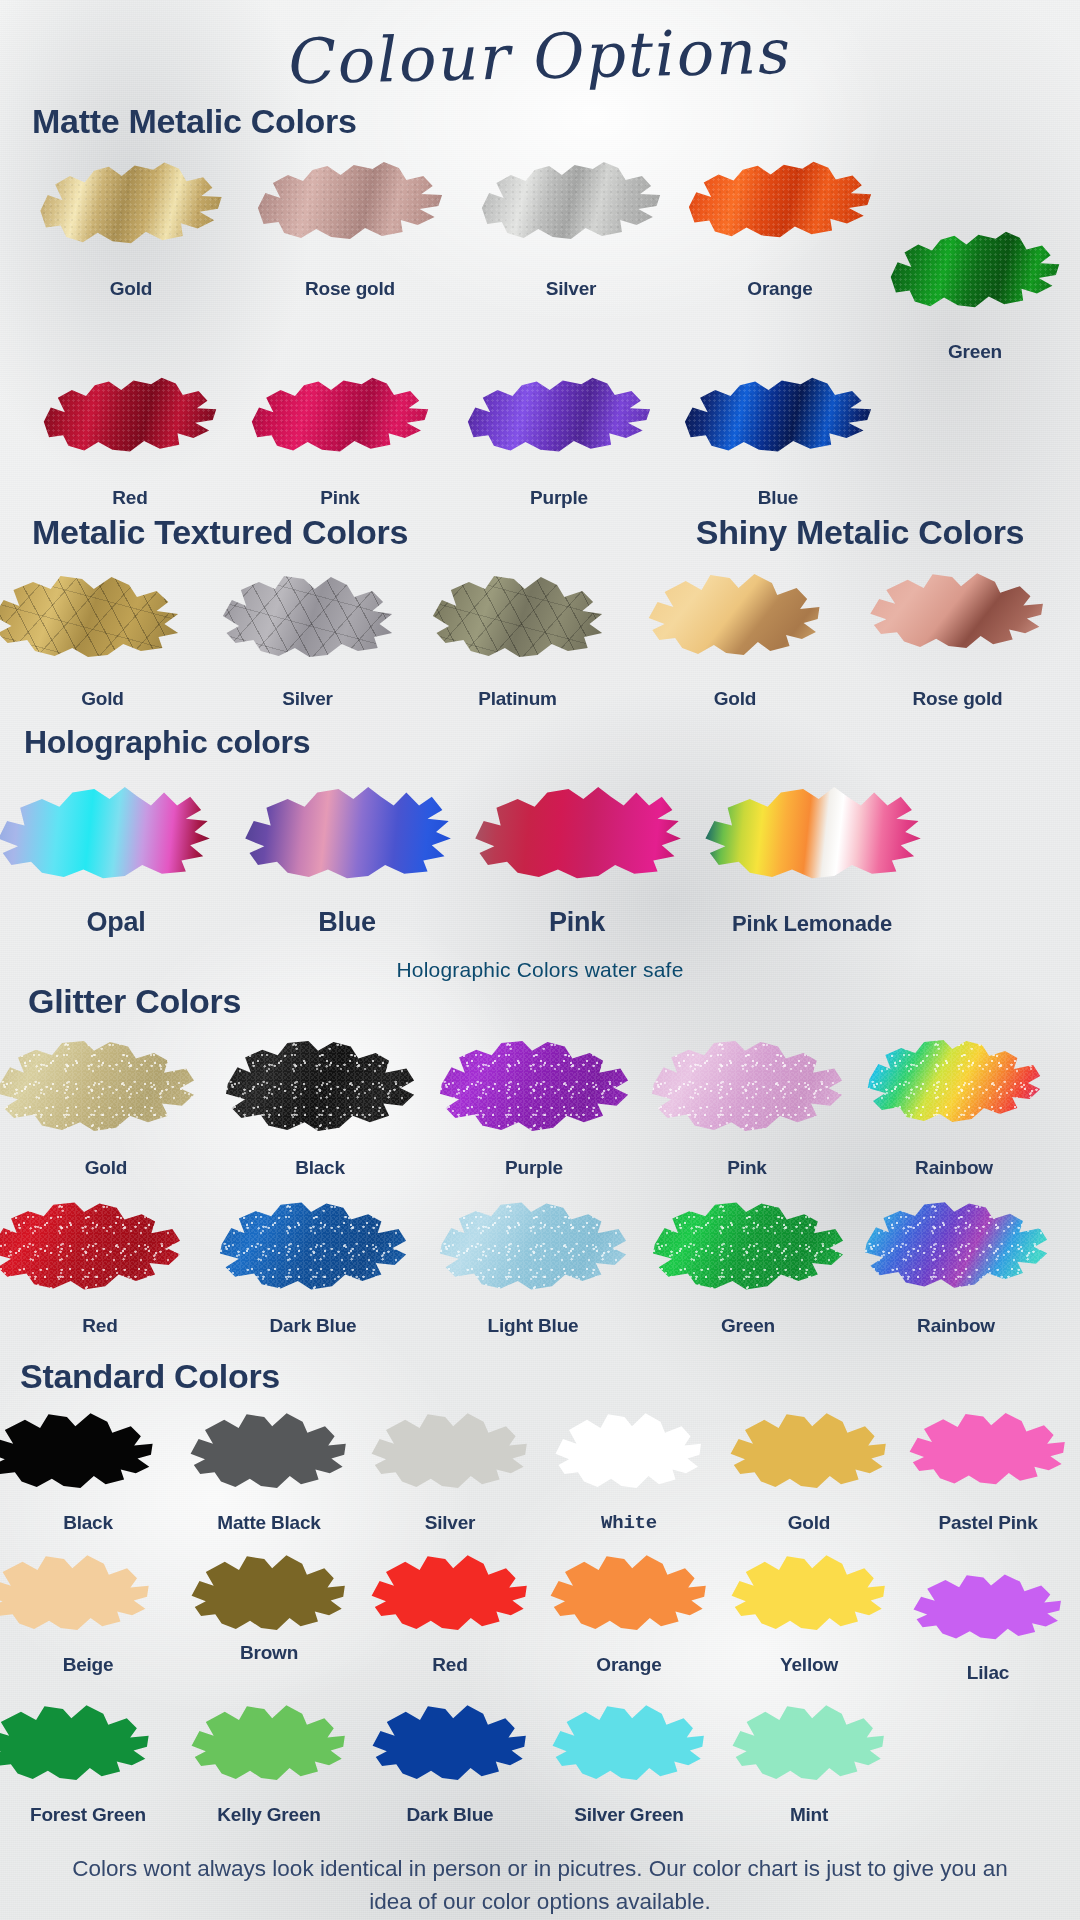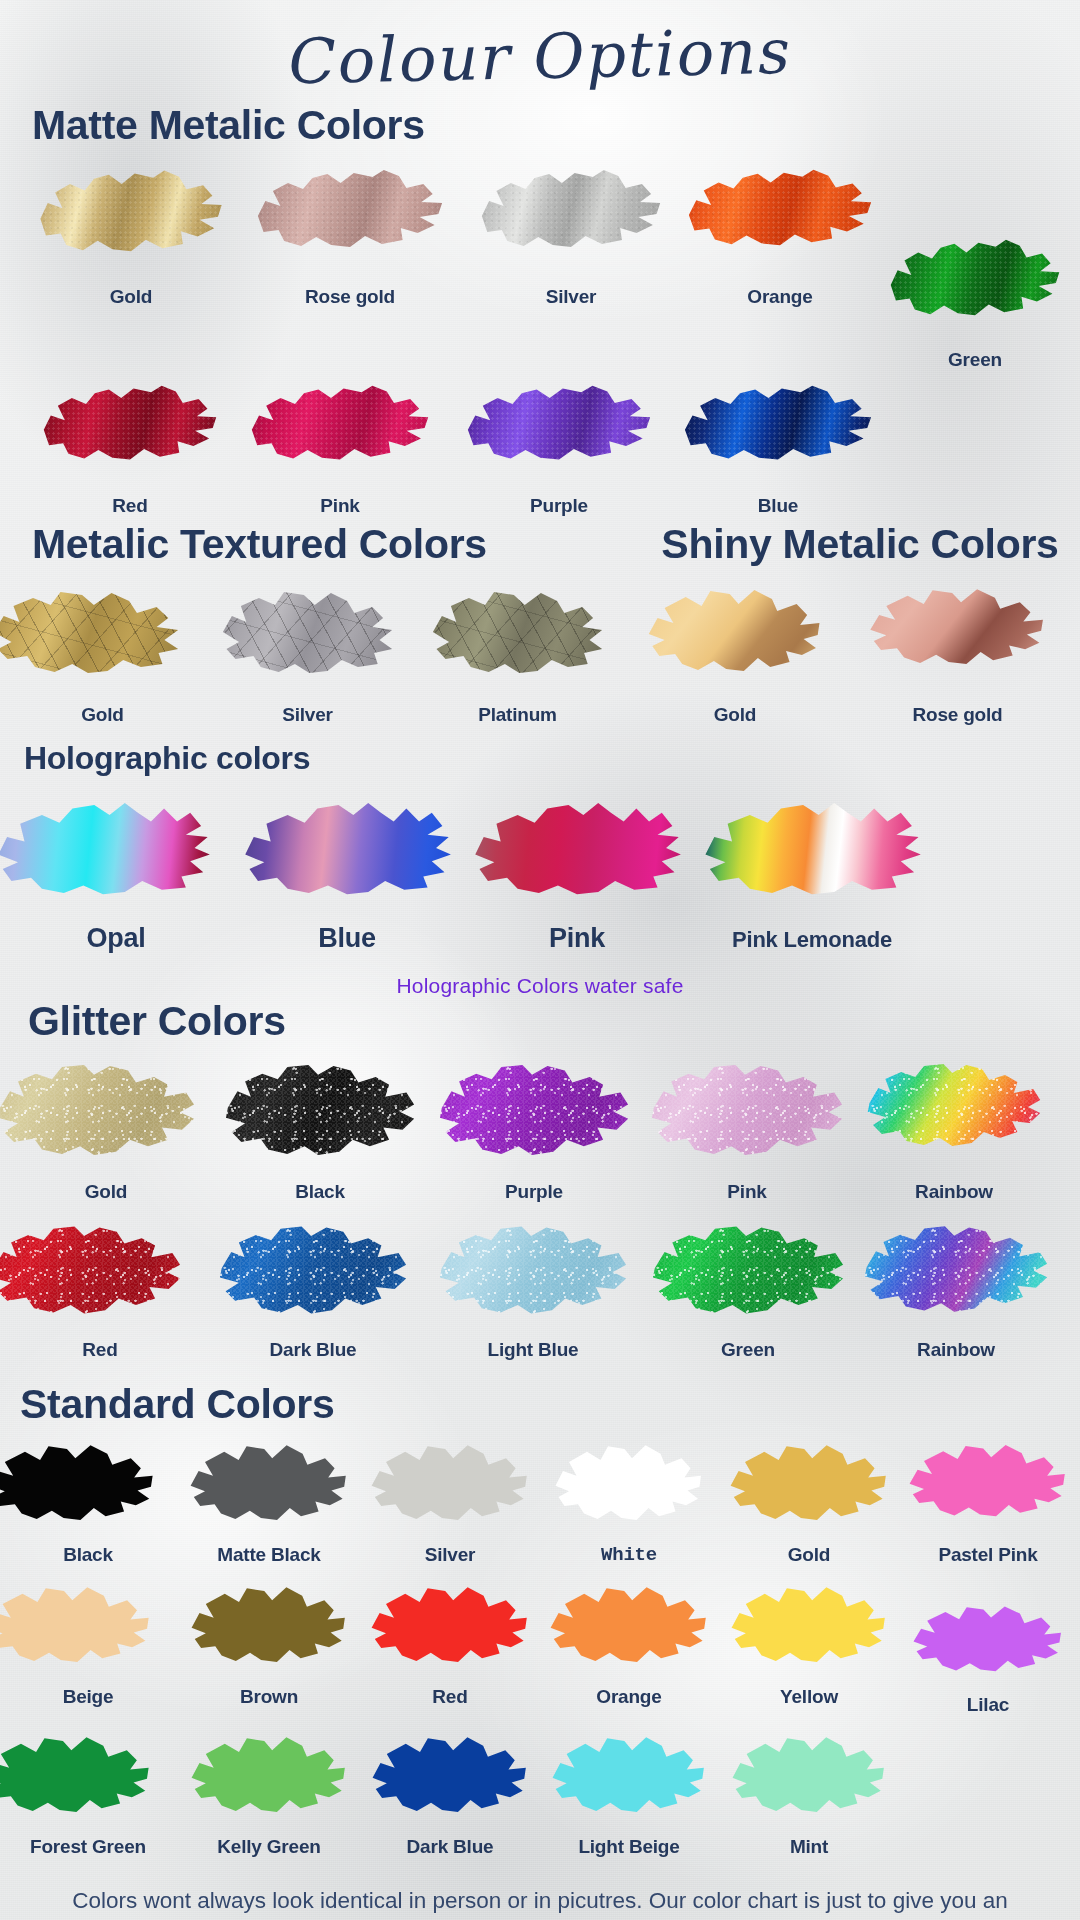--- a/index.html
+++ b/index.html
@@ -57,31 +57,31 @@
     letter-spacing: 2px;
     padding-top: 18px;
     height: 96px;
     line-height: 78px;
     transform: rotate(-1.2deg);
   }
 
   .section-title {
     font-family: "Liberation Sans", sans-serif;
     font-weight: bold;
-    font-size: 41px;
+    font-size: 34px;
     color: #24385c;
     letter-spacing: -0.3px;
     padding-left: 32px;
   }
   .section-title.centerish { padding-left: 0; text-align: center; }
 
   .note {
     text-align: center;
     font-size: 21px;
-    color: #6d28d9;
+    color: #0c4a6e;
     letter-spacing: .2px;
   }
 
   .footer {
     text-align: center;
     font-size: 22.5px;
     color: #34486d;
     line-height: 33px;
     padding: 0 70px;
   }
@@ -415,21 +415,21 @@
     </div>
   </div>
 
   <div class="row" style="margin-top:14px;padding-left:0px;">
     <div class="cell" style="width:176px;text-align:center;">
       <div class="swatch alt" style="width: 166px; height: 92px; margin-left: -14px; background: rgb(243, 206, 157);"></div>
       <div class="label" style="margin-top:14px;">Beige</div>
     </div>
     <div class="cell" style="width:186px;">
       <div class="swatch alt" style="width: 158px; height: 92px; background: rgb(122, 102, 38);"></div>
-      <div class="label" style="margin-top:14px;">Brown</div>
+      <div class="label" style="margin-top:2px;">Brown</div>
     </div>
     <div class="cell" style="width:176px;">
       <div class="swatch alt" style="width: 160px; height: 92px; background: rgb(243, 42, 36);"></div>
       <div class="label" style="margin-top:14px;">Red</div>
     </div>
     <div class="cell" style="width:182px;">
       <div class="swatch alt" style="width: 160px; height: 92px; background: rgb(247, 141, 63);"></div>
       <div class="label" style="margin-top:14px;">Orange</div>
     </div>
     <div class="cell" style="width:178px;">
@@ -450,21 +450,21 @@
     <div class="cell" style="width:186px;">
       <div class="swatch alt" style="width: 158px; height: 92px; background: rgb(105, 196, 92);"></div>
       <div class="label" style="margin-top:14px;">Kelly Green</div>
     </div>
     <div class="cell" style="width:176px;">
       <div class="swatch alt" style="width: 158px; height: 92px; background: rgb(9, 62, 158);"></div>
       <div class="label" style="margin-top:14px;">Dark Blue</div>
     </div>
     <div class="cell" style="width:182px;">
       <div class="swatch alt" style="width: 156px; height: 92px; background: rgb(95, 223, 232);"></div>
-      <div class="label" style="margin-top:14px;">Light Beige</div>
+      <div class="label" style="margin-top:14px;">Silver Green</div>
     </div>
     <div class="cell" style="width:178px;">
       <div class="swatch alt" style="width: 156px; height: 92px; background: rgb(146, 232, 194);"></div>
       <div class="label" style="margin-top:14px;">Mint</div>
     </div>
   </div>
 
   <div class="footer" style="margin-top:26px;">Colors wont always look identical in person or in picutres. Our color chart is just to give you an idea of our color options available.</div>
 
 </div>

